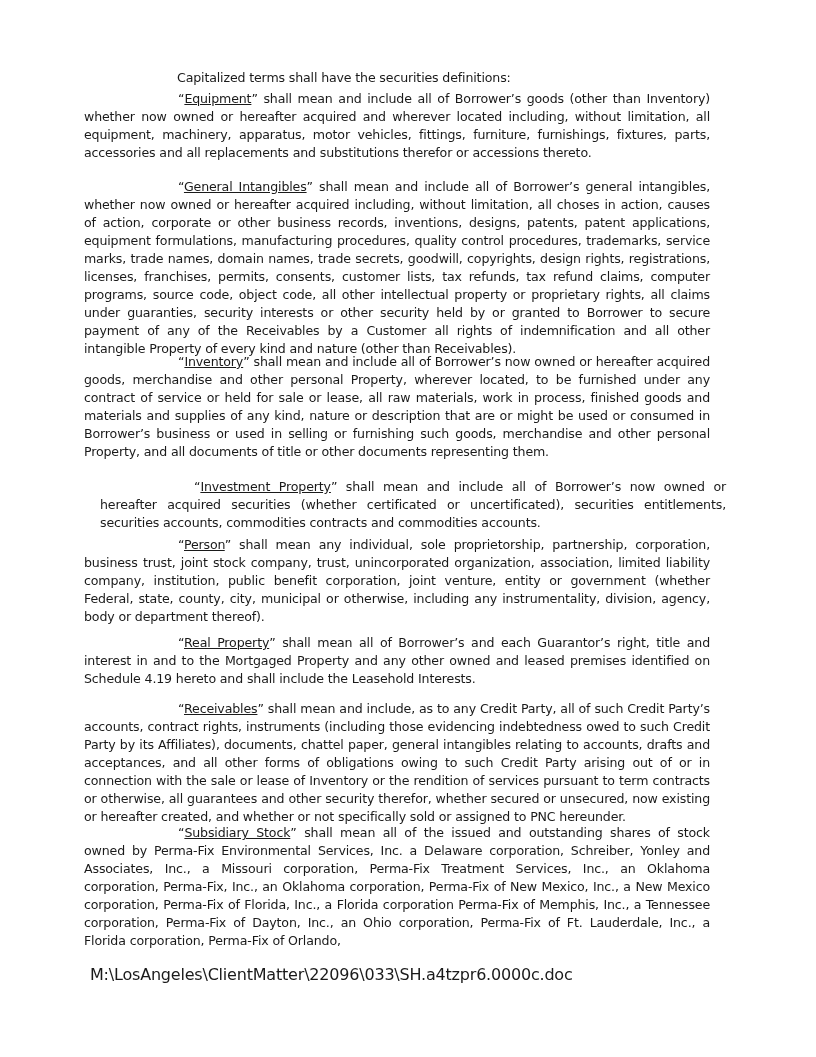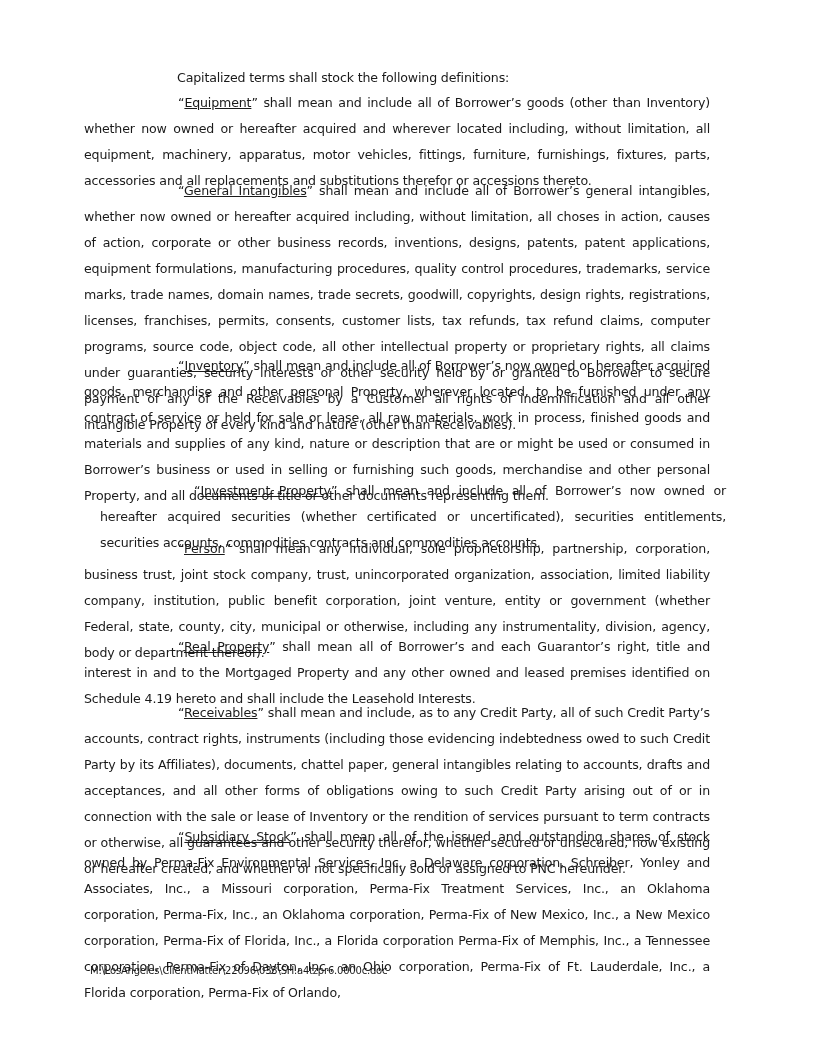--- a/index.html
+++ b/index.html
@@ -17,43 +17,43 @@
   .intro {
     position: absolute;
     left: 93px;
     top: 70px;
     white-space: nowrap;
   }
   .para {
     position: absolute;
     left: 0;
     width: 626px;
-    line-height: 26px;
+    line-height: 18px;
     text-align: justify;
   }
   .para .indent { display: inline-block; width: 94px; }
   .term { text-decoration: underline; }
   .ul { }
   .footer {
     position: absolute;
     left: 90px;
     top: 965px;
     font-family: "DejaVu Sans", sans-serif;
-    font-size: 10px;
+    font-size: 16px;
     color: #1a1a1a;
     letter-spacing: -0.2px;
     white-space: nowrap;
   }
 </style>
 </head>
 <body>
 
 <div class="page">
 
-  <div class="intro">Capitalized terms shall stock the following definitions:</div>
+  <div class="intro">Capitalized terms shall have the securities definitions:</div>
 
   <p class="para" style="top:90px;margin:0;"><span class="indent"></span><span>“</span><span class="term">Equipment</span><span>”</span><span> shall mean and include all of Borrower’s goods (other than Inventory) whether now owned or hereafter acquired and wherever located including, without limitation, all equipment, machinery, apparatus, motor vehicles, fittings, furniture, furnishings, fixtures, parts, accessories and all replacements and substitutions therefor or accessions thereto.</span></p>
 
   <p class="para" style="top:178px;margin:0;"><span class="indent"></span><span>“</span><span class="term">General Intangibles</span><span>”</span><span> shall mean and include all of Borrower’s general intangibles, whether now owned or hereafter acquired including, without limitation, all choses in action, causes of action, corporate or other business records, inventions, designs, patents, patent applications, equipment formulations, manufacturing procedures, quality control procedures, trademarks, service marks, trade names, domain names, trade secrets, goodwill, copyrights, design rights, registrations, licenses, franchises, permits, consents, customer lists, tax refunds, tax refund claims, computer programs, source code, object code, all other intellectual property or proprietary rights, all claims under guaranties, security interests or other security held by or granted to Borrower to secure payment of any of the Receivables by a Customer all rights of indemnification and all other intangible Property of every kind and nature (other than Receivables).</span></p>
 
   <p class="para" style="top:353px;margin:0;"><span class="indent"></span><span>“</span><span class="term">Inventory</span><span>”</span><span> shall mean and include all of Borrower’s now owned or hereafter acquired goods, merchandise and other personal Property, wherever located, to be furnished under any contract of service or held for sale or lease, all raw materials, work in process, finished goods and materials and supplies of any kind, nature or description that are or might be used or consumed in Borrower’s business or used in selling or furnishing such goods, merchandise and other personal Property, and all documents of title or other documents representing them.</span></p>
 
   <p class="para" style="top:462px;margin:16px;"><span class="indent"></span><span>“</span><span class="term">Investment Property</span><span>”</span><span> shall mean and include all of Borrower’s now owned or hereafter acquired securities (whether certificated or uncertificated), securities entitlements, securities accounts, commodities contracts and commodities accounts.</span></p>
 
   <p class="para" style="top:536px;margin:0;"><span class="indent"></span><span>“</span><span class="term">Person</span><span>”</span><span> shall mean any individual, sole proprietorship, partnership, corporation, business trust, joint stock company, trust, unincorporated organization, association, limited liability company, institution, public benefit corporation, joint venture, entity or government (whether Federal, state, county, city, municipal or otherwise, including any instrumentality, division, agency, body or department thereof).</span></p>

